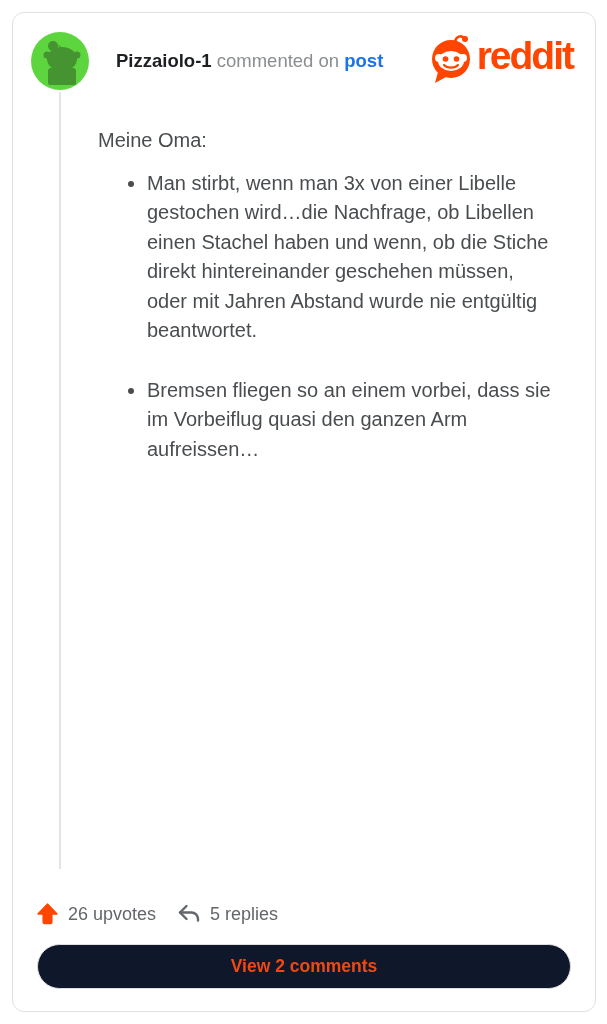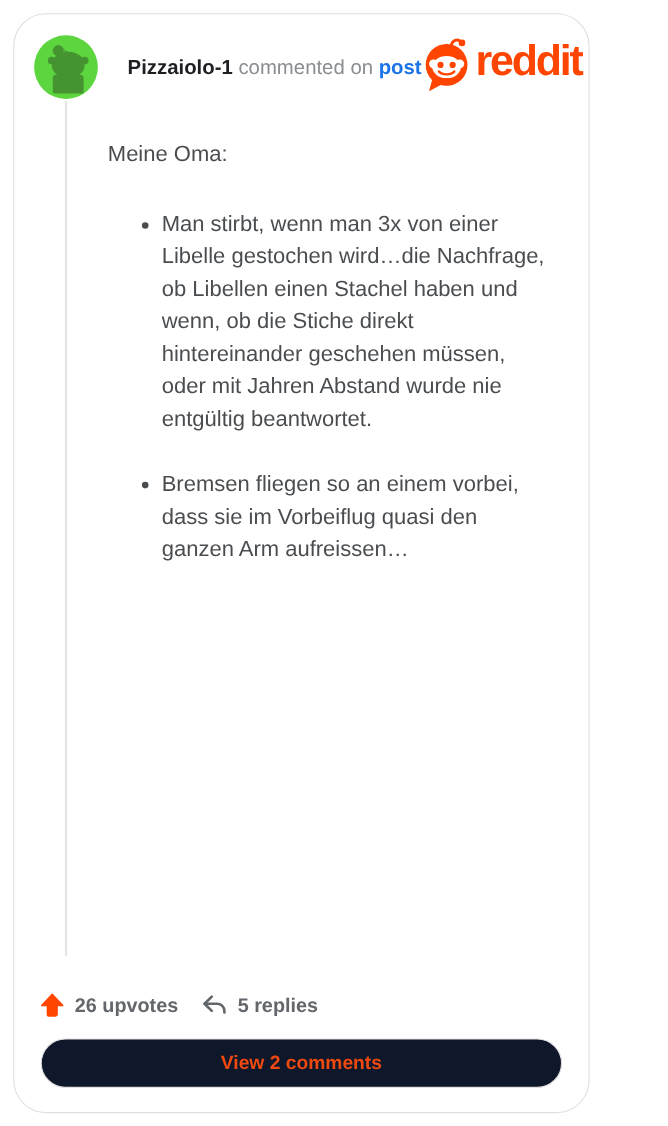--- a/index.html
+++ b/index.html
@@ -4,24 +4,24 @@
 <style>
   * { margin: 0; padding: 0; box-sizing: border-box; }
   html, body {
     width: 607px; height: 1024px;
     background: #ffffff;
     font-family: "Liberation Sans", "DejaVu Sans", sans-serif;
   }
   .card {
     position: absolute;
     left: 12px; top: 12px;
-    width: 524px; height: 1000px;
+    width: 584px; height: 1000px;
     background: #ffffff;
     border: 1px solid #e0e0e0;
-    border-radius: 30px;
+    border-radius: 12px;
   }
   
   .header {
     display: flex;
     align-items: center;
     padding: 19px 22px 0 18px;
   }
   .avatar {
     width: 58px; height: 58px;
     border-radius: 50%;
@@ -60,36 +60,36 @@
   }
   
   .comment-body {
     margin: 36px 36px 0 85px;
     color: #4a4d50;
     font-size: 20px;
     line-height: 29.5px;
   }
   .comment-body p { margin: 0; }
   .comment-body ul {
-    margin: 34px 0 0 0;
+    margin: 13px 0 0 0;
     padding-left: 49px;
   }
   .comment-body li { color: #4a4d50; }
   .comment-body li + li { margin-top: 30px; }
   .comment-body p.para { margin-top: 30px; }
   
   .footer-stats {
     position: absolute;
     left: 23px; top: 889px;
     display: flex;
     align-items: center;
     gap: 9px;
     color: #63676b;
     font-size: 18px;
-    font-weight: bold;
+    font-weight: normal;
   }
   .stat-label { color: #63676b; }
   .reply-icon-wrap { margin-left: 12px; display: flex; align-items: center; }
   .upvote-icon-wrap { display: flex; align-items: center; }
   .view-comments-button {
     position: absolute;
     left: 24px; right: 24px; top: 931px;
     height: 45px;
     background: #0f172a;
     border: 1px solid #e0e0e0;

